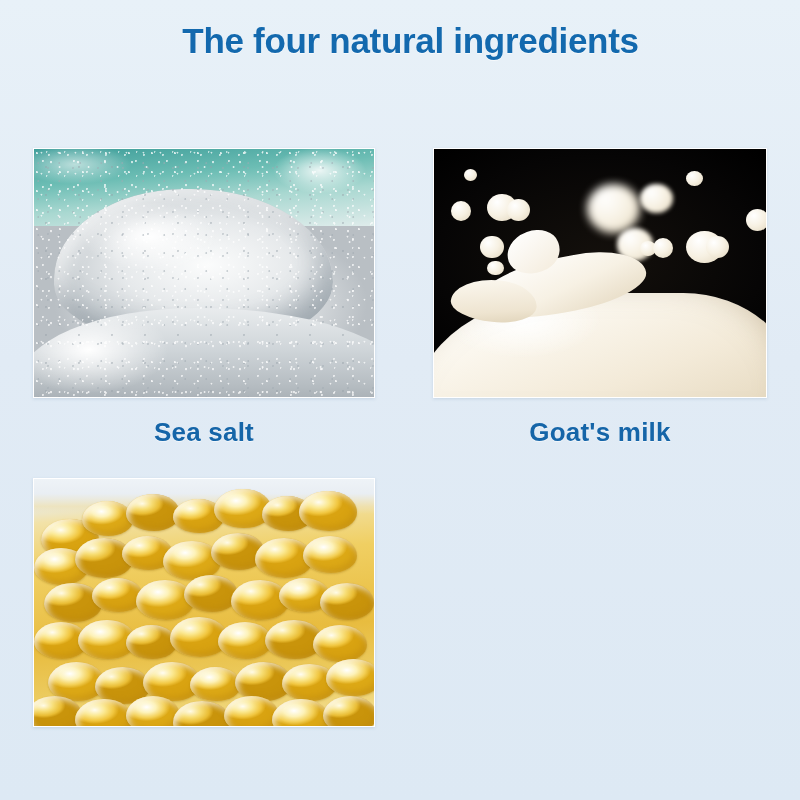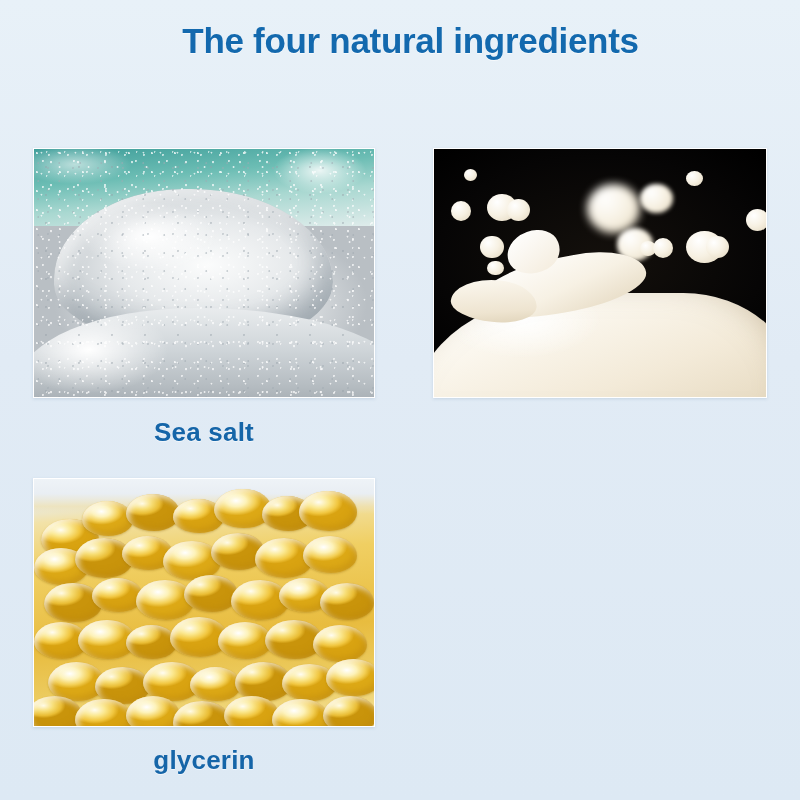--- a/index.html
+++ b/index.html
@@ -344,20 +344,21 @@
         <div class="drop" style="left:66%;top:36%;width:6%;height:8%;"></div>
         <div class="drop" style="left:76%;top:33%;width:11%;height:13%;"></div>
         <div class="drop" style="left:82%;top:35%;width:7%;height:9%;"></div>
         <div class="drop" style="left:76%;top:9%;width:5%;height:6%;"></div>
         <div class="drop" style="left:94%;top:24%;width:7%;height:9%;"></div>
         <div class="milk-pour"></div>
         <div class="milk-arm"></div>
         <div class="milk-arm2"></div>
         <div class="milk-tip"></div>
       </div>
+      <div class="caption">Goat's milk</div>
     </div>
 
     <div class="card card-col-left card-row-bottom">
       <div class="photo ph-gly">
         <div class="gly-top"></div>
         <div class="gel a" style="left:2%;top:16%;width:17%;height:16%;"></div>
         <div class="gel b" style="left:14%;top:9%;width:15%;height:14%;"></div>
         <div class="gel c" style="left:27%;top:6%;width:16%;height:15%;"></div>
         <div class="gel a" style="left:41%;top:8%;width:15%;height:14%;"></div>
         <div class="gel b" style="left:53%;top:4%;width:17%;height:16%;"></div>
@@ -392,18 +393,17 @@
         <div class="gel a" style="left:73%;top:75%;width:16%;height:15%;"></div>
         <div class="gel b" style="left:86%;top:73%;width:16%;height:15%;"></div>
         <div class="gel c" style="left:-2%;top:88%;width:16%;height:15%;"></div>
         <div class="gel a" style="left:12%;top:89%;width:17%;height:16%;"></div>
         <div class="gel b" style="left:27%;top:88%;width:16%;height:15%;"></div>
         <div class="gel c" style="left:41%;top:90%;width:17%;height:16%;"></div>
         <div class="gel a" style="left:56%;top:88%;width:16%;height:15%;"></div>
         <div class="gel b" style="left:70%;top:89%;width:17%;height:16%;"></div>
         <div class="gel c" style="left:85%;top:88%;width:16%;height:15%;"></div>
       </div>
-      <div class="caption">glycerin</div>
     </div>
 
 
   </div>
 </div>
 
 </body></html>

